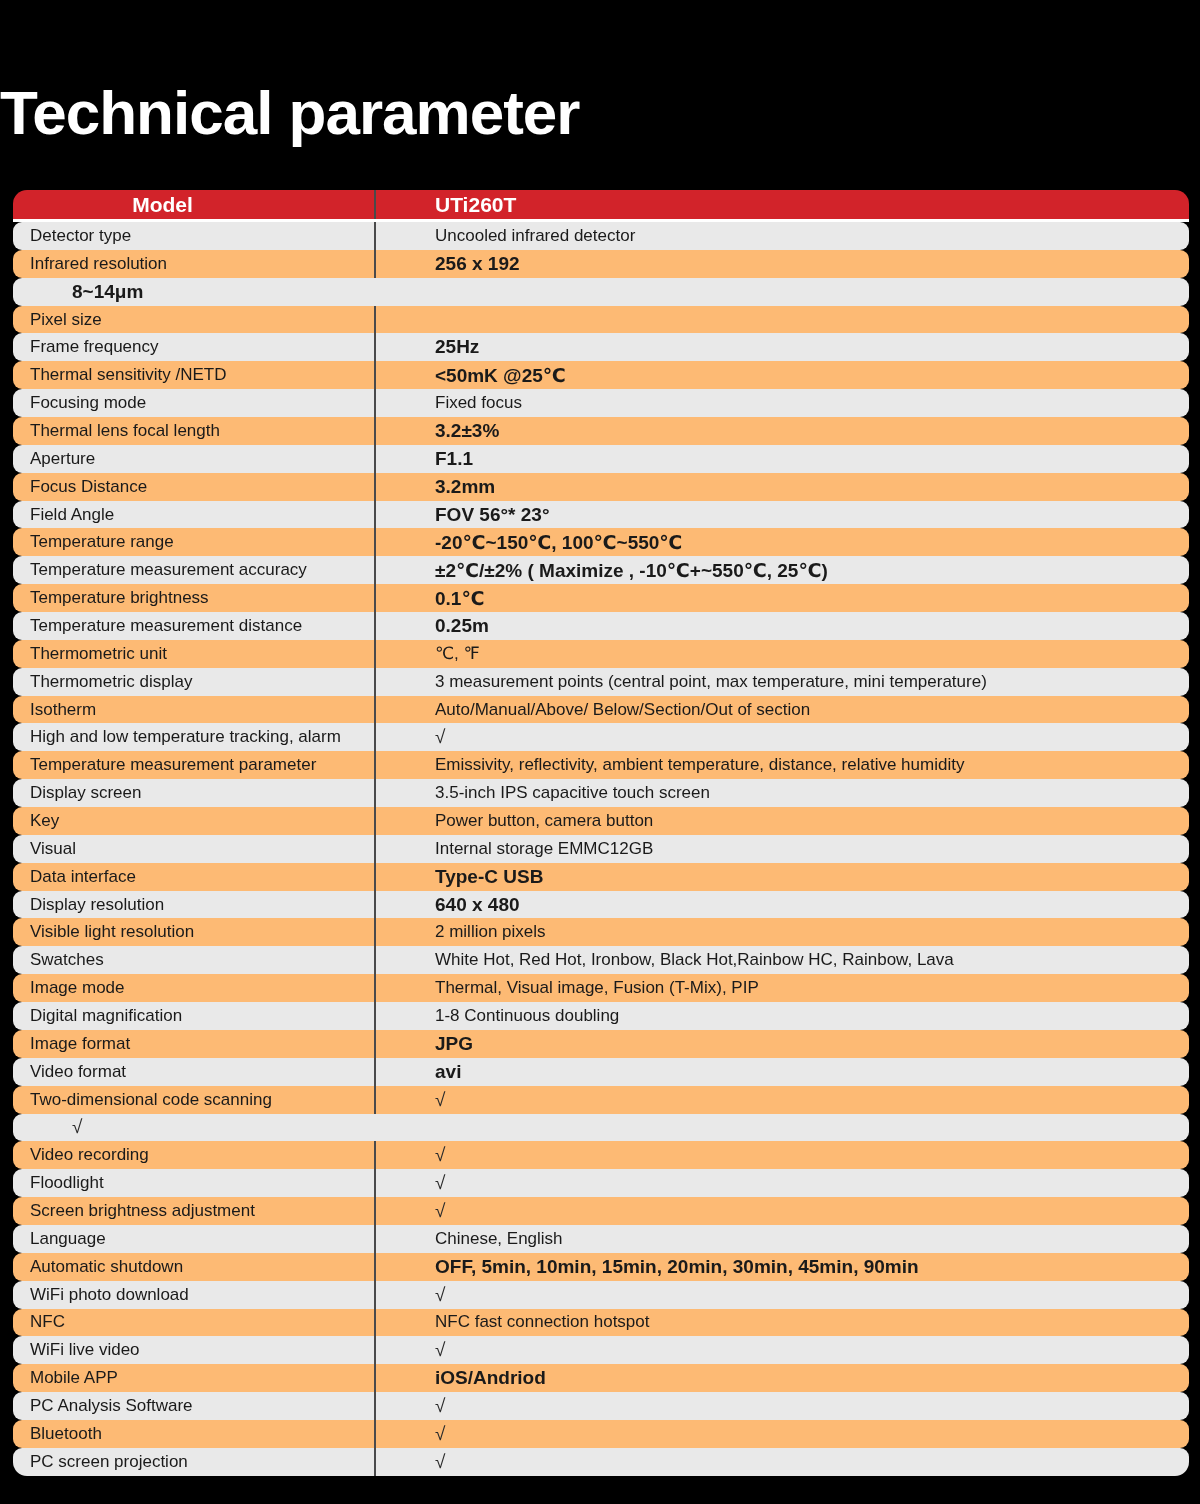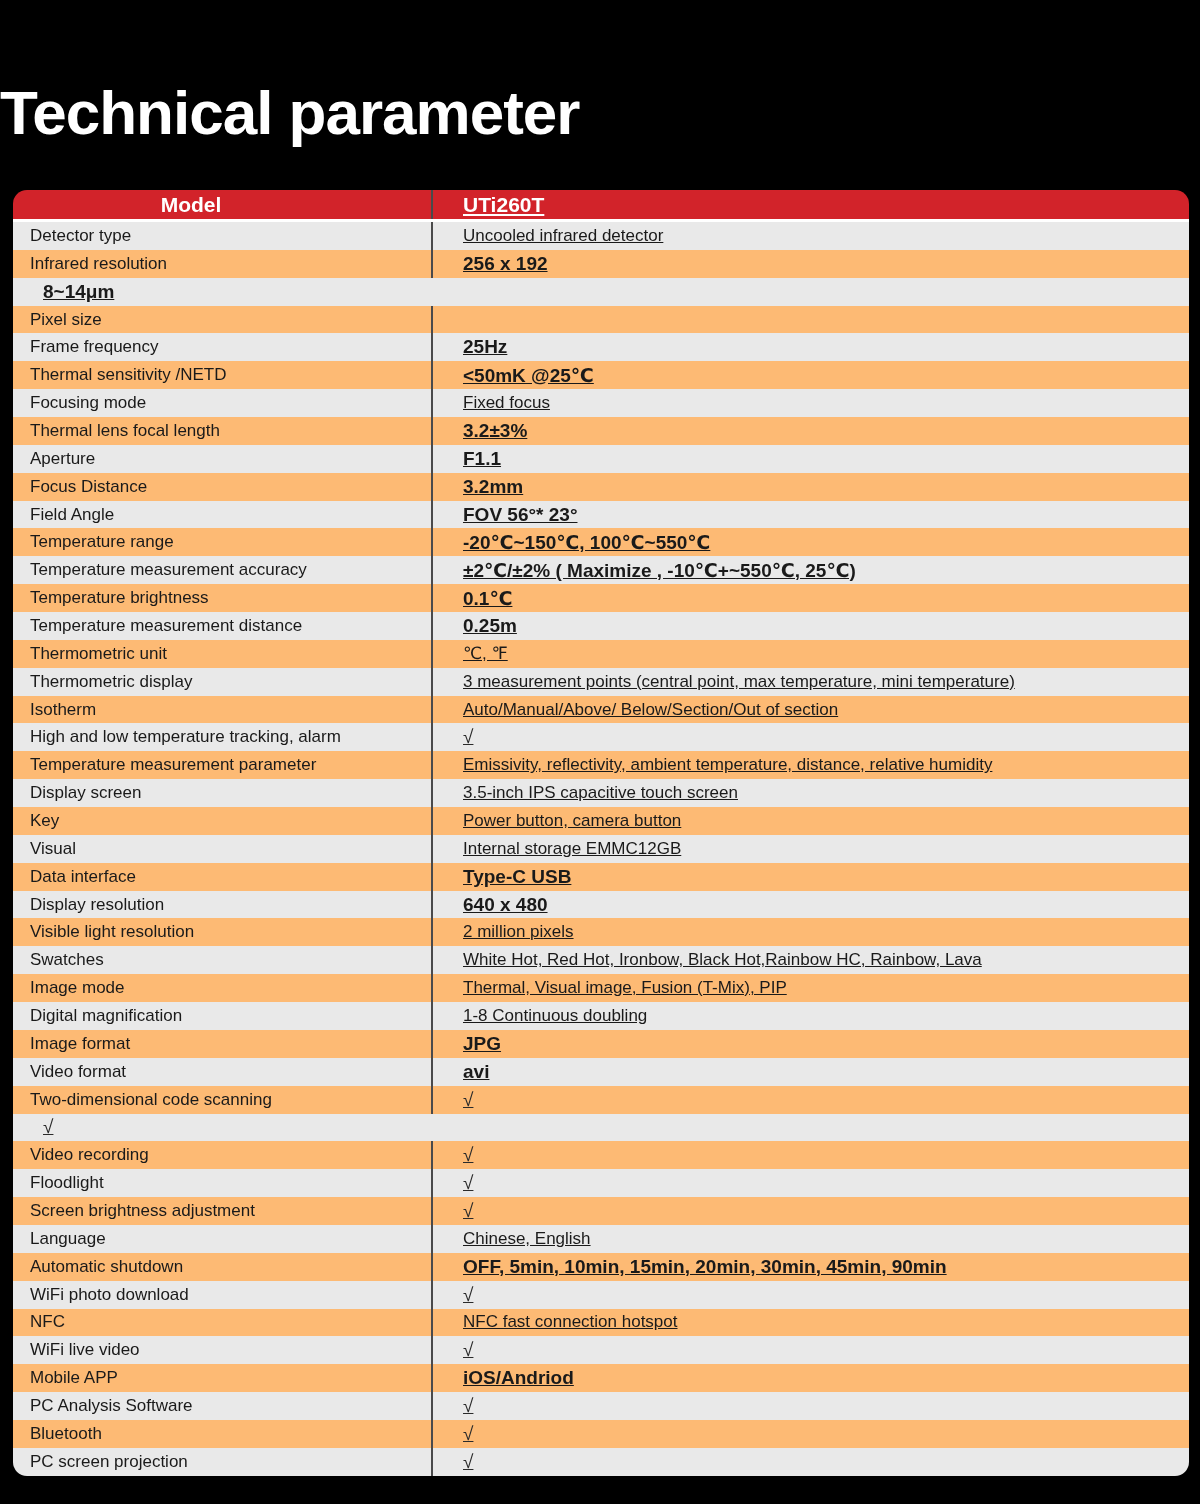--- a/index.html
+++ b/index.html
@@ -36,42 +36,42 @@
     height: 29px;
     background: #d2232a;
     border-bottom: 3px solid #ffffff;
     color: #ffffff;
     font-weight: 700;
     font-size: 21px;
   }
   .trow {
     display: flex;
     height: 27.87px;
+    border-radius: 9px;
   }
   .trow.odd  { background: #e9e9e9; }
   .trow.even { background: #fdba74; }
   .cell {
     display: flex;
     align-items: center;
     white-space: nowrap;
     color: #1a1a1a;
     box-sizing: border-box;
     height: 100%;
   }
   .label-cell {
-    width: 420px;
+    width: 363px;
     padding-left: 17px;
     border-right: 2px solid #4a4a4b;
     font-size: 17px;
   }
   .value-cell {
     flex: 1;
-    padding-left: 30px;
+    padding-left: 59px;
     font-size: 17px;
-    text-decoration: underline;
   }
   .thead .label-cell {
     justify-content: center;
     padding-left: 0;
     padding-right: 62px;
     color: #ffffff;
     font-size: 21px;
   }
   .thead .value-cell {
     color: #ffffff;

